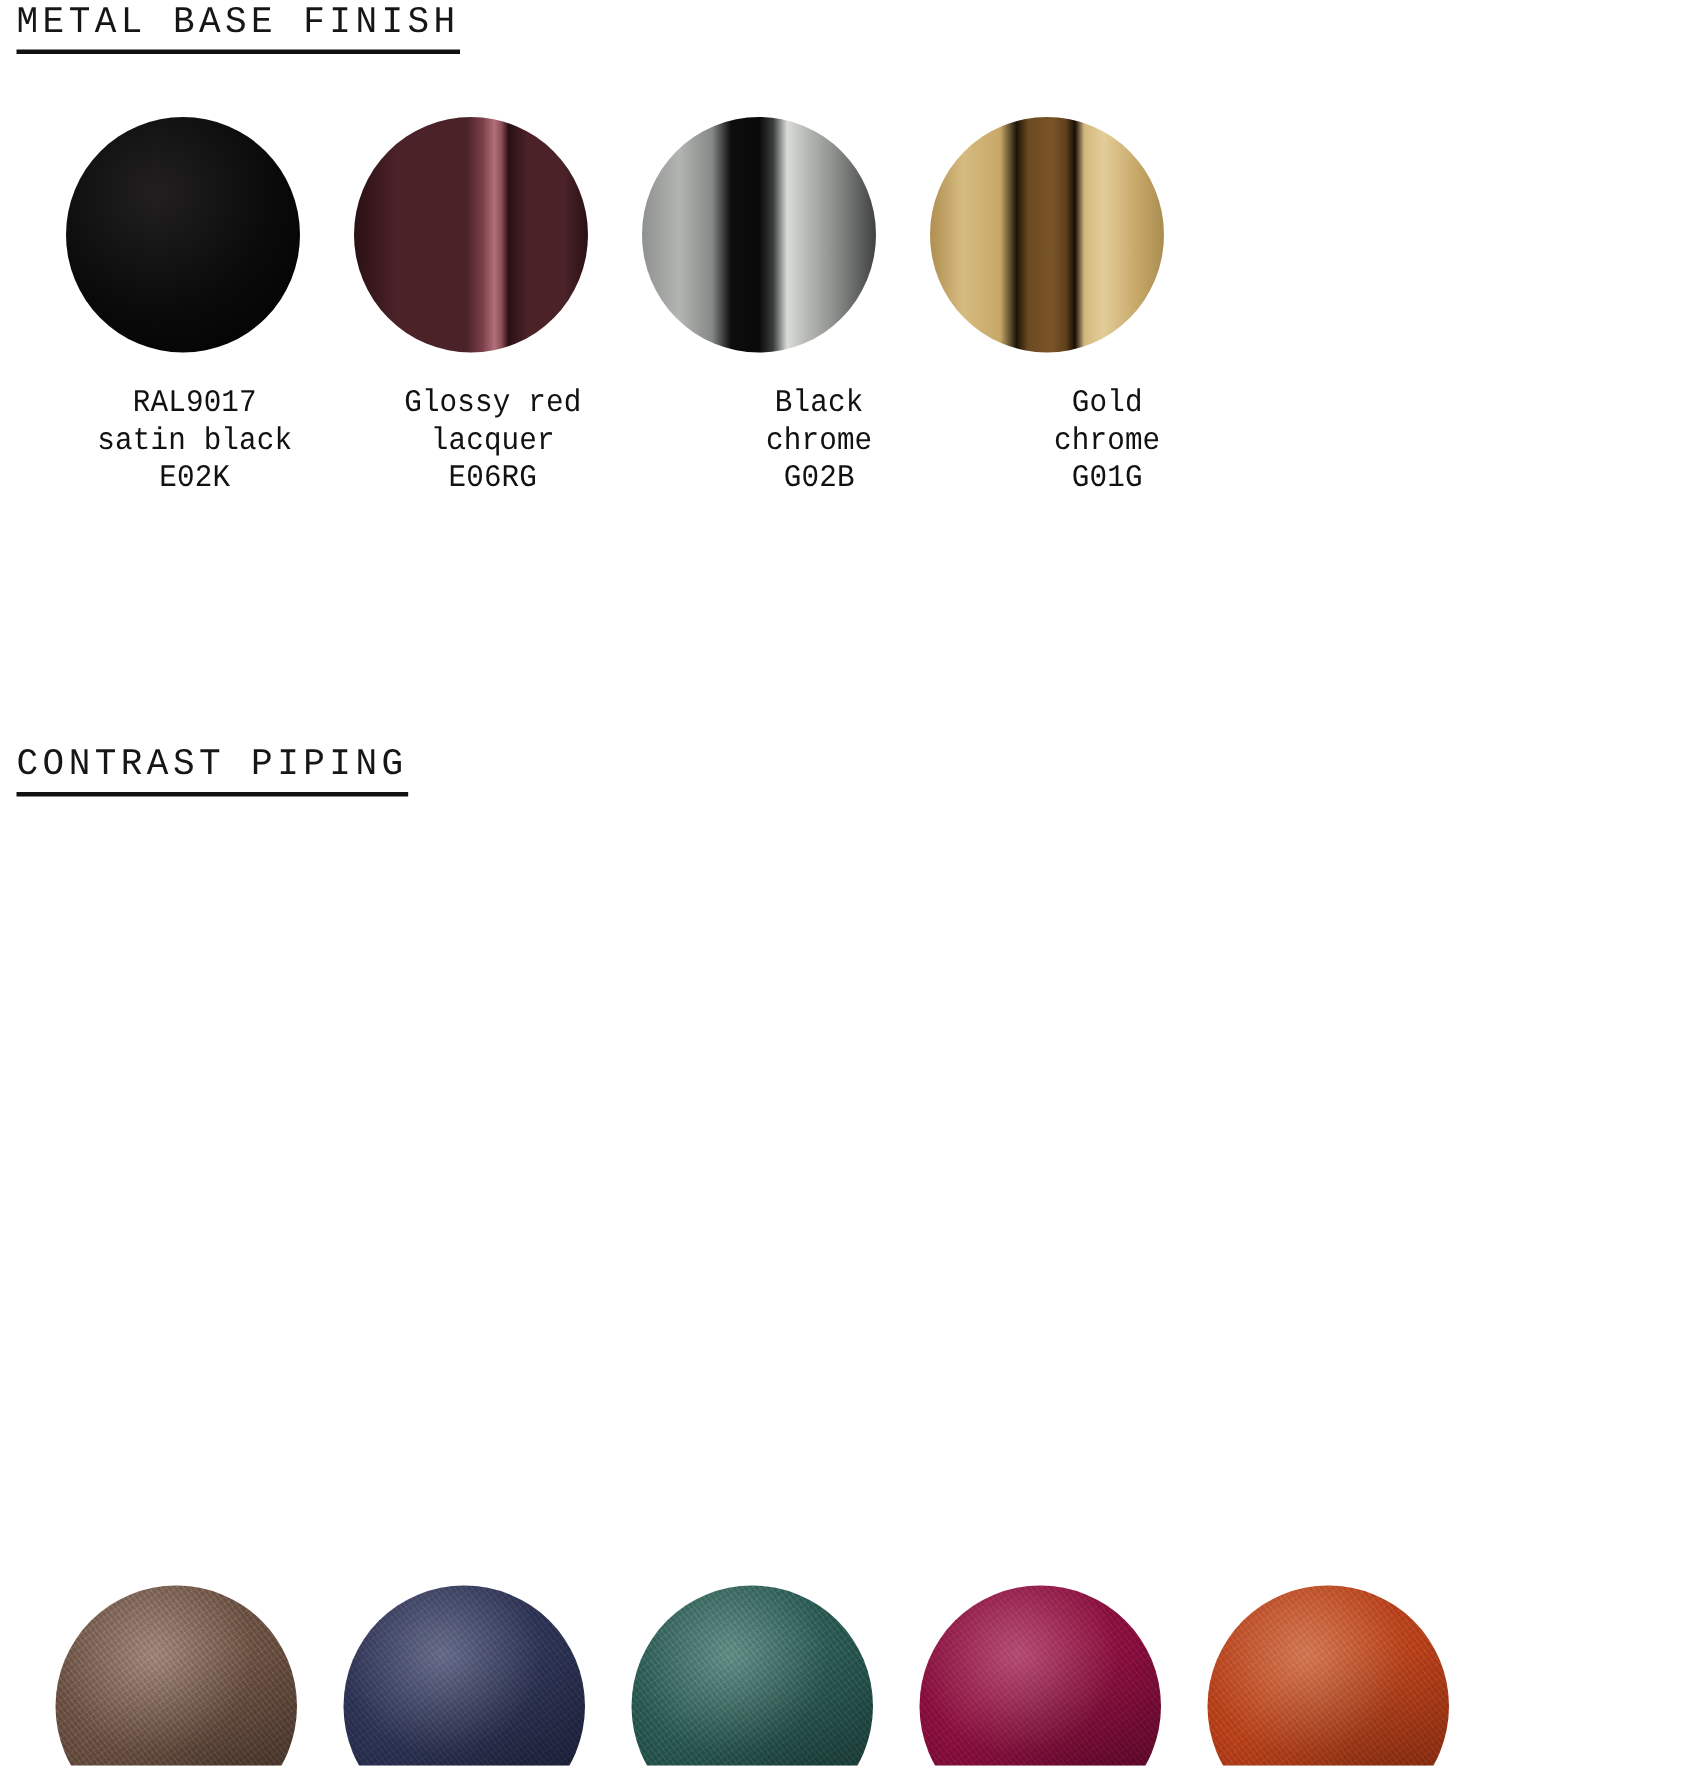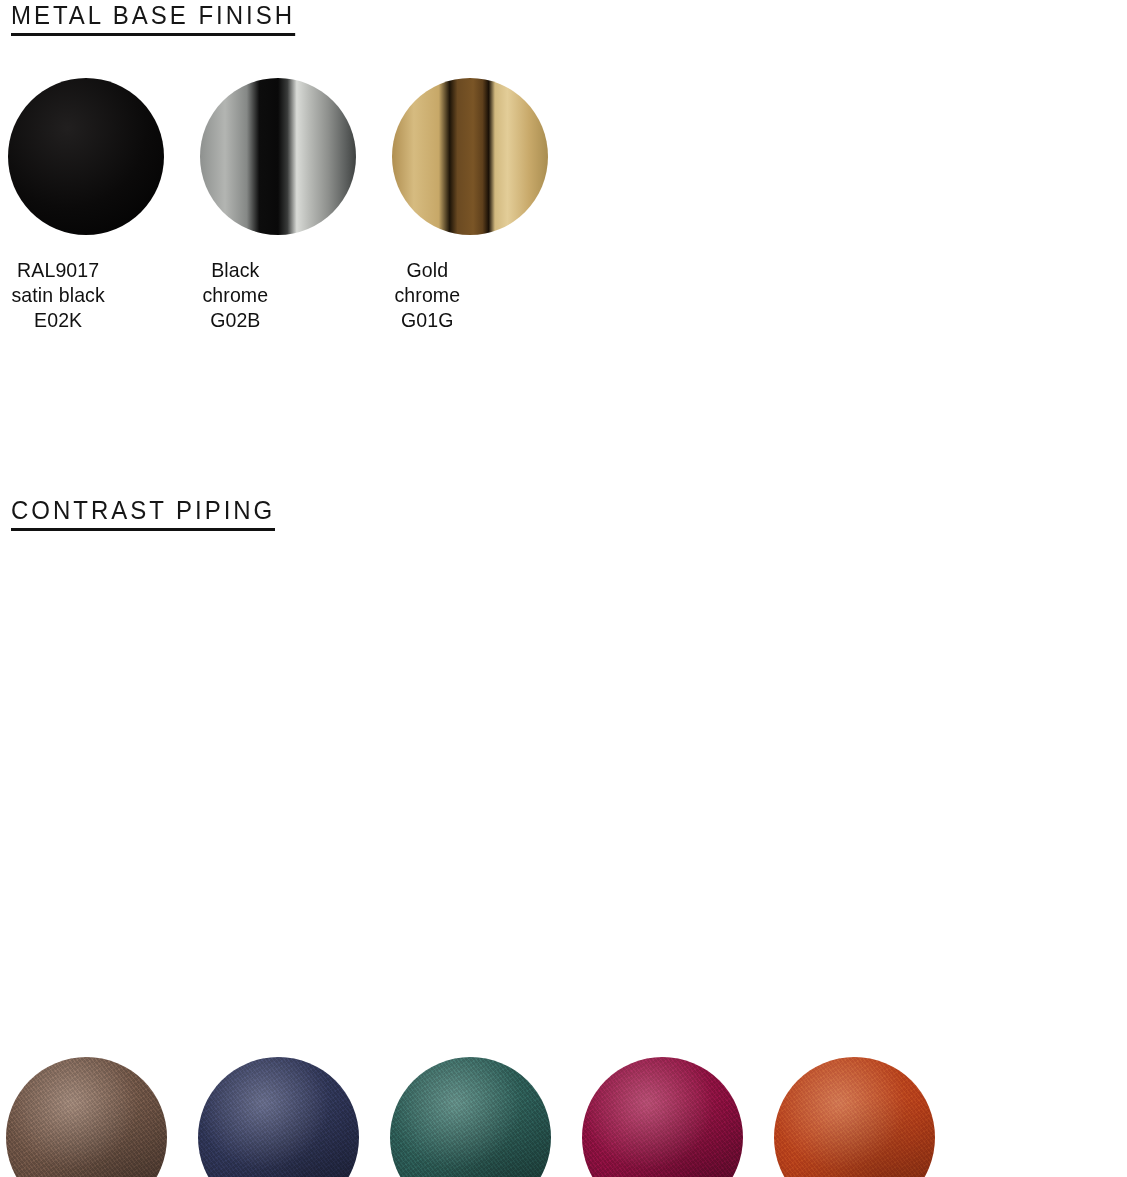--- a/index.html
+++ b/index.html
@@ -4,21 +4,21 @@
 <style>
   html,body{margin:0;padding:0;}
   body{
     width:1127px;height:1177px;
     background:#ffffff;
     font-family:"Liberation Sans","DejaVu Sans",sans-serif;
     color:#161616;
     overflow:hidden;
     position:relative;
   }
-  .page{position:relative;width:966px;height:1177px;}
+  .page{position:relative;width:966px;height:1177px;font-family:Liberation Mono, monospace;}
 
   
   .section{position:absolute;left:0;width:1127px;}
   .sec-metal{top:0;}
   .sec-piping{top:495px;}
 
   .sec-title{
     position:relative;
     margin:0 0 0 11px;
     display:inline-block;
@@ -39,21 +39,21 @@
 
   
   .grid{position:absolute;left:0;display:flex;flex-wrap:wrap;}
   .grid-metal{top:78px;left:8px;width:1110px;}
   .grid-piping{top:562px;left:6px;width:1120px;}
 
   .cell{
     width:192px;
     display:flex;
     flex-direction:column;
-    align-items:flex-start;
+    align-items:flex-end;
     box-sizing:border-box;
   }
   .grid-piping .cell{margin-bottom:56px;}
 
   .disc{
     border-radius:50%;
     position:relative;
     overflow:hidden;
     flex:0 0 auto;
   }
@@ -96,20 +96,30 @@
     </div>
     <div class="grid grid-metal">
         <div class="cell">
           <div class="disc" style="background: radial-gradient(circle at 38% 32%, rgb(33, 31, 31) 0%, rgb(11, 10, 10) 55%, rgb(0, 0, 0) 100%);">
             <span class="shade" style="background: none;"></span>
           </div>
           <div class="caption">
             <span class="ln">RAL9017</span>
             <span class="ln">satin black</span>
             <span class="ln">E02K</span>
+          </div>
+        </div>
+        <div class="cell">
+          <div class="disc" style="background: linear-gradient(90deg, rgb(42, 16, 20) 0%, rgb(74, 34, 40) 18%, rgb(74, 34, 40) 48%, rgb(125, 64, 73) 55%, rgb(176, 112, 124) 60%, rgb(141, 78, 87) 63%, rgb(42, 16, 20) 66%, rgb(74, 34, 40) 74%, rgb(74, 34, 40) 90%, rgb(42, 16, 20) 100%);">
+            <span class="shade" style="background: none;"></span>
+          </div>
+          <div class="caption">
+            <span class="ln">Glossy red</span>
+            <span class="ln">lacquer</span>
+            <span class="ln">E06RG</span>
           </div>
         </div>
         <div class="cell">
           <div class="disc" style="background: linear-gradient(90deg, rgb(142, 145, 143) 0%, rgb(179, 181, 178) 16%, rgb(133, 136, 134) 30%, rgb(13, 13, 13) 38%, rgb(9, 9, 9) 50%, rgb(58, 60, 59) 56%, rgb(217, 219, 215) 62%, rgb(185, 187, 183) 70%, rgb(142, 144, 141) 82%, rgb(94, 97, 96) 93%, rgb(63, 66, 65) 100%);">
             <span class="shade" style="background: none;"></span>
           </div>
           <div class="caption">
             <span class="ln">Black</span>
             <span class="ln">chrome</span>
             <span class="ln">G02B</span>

